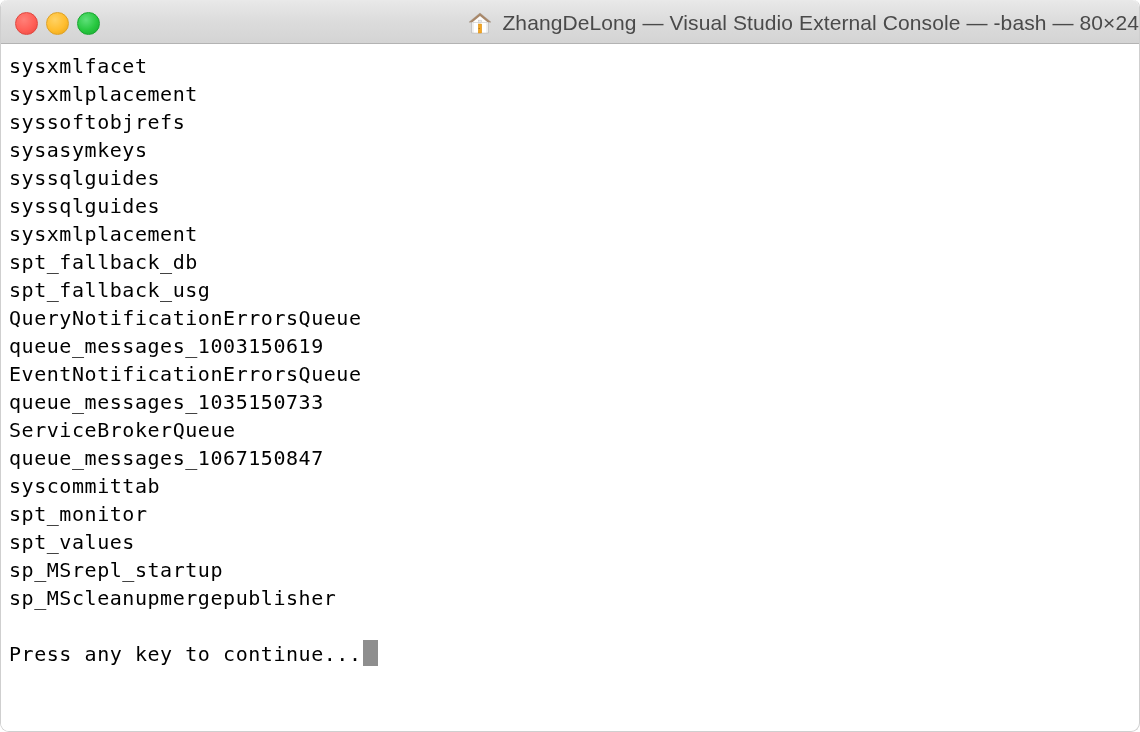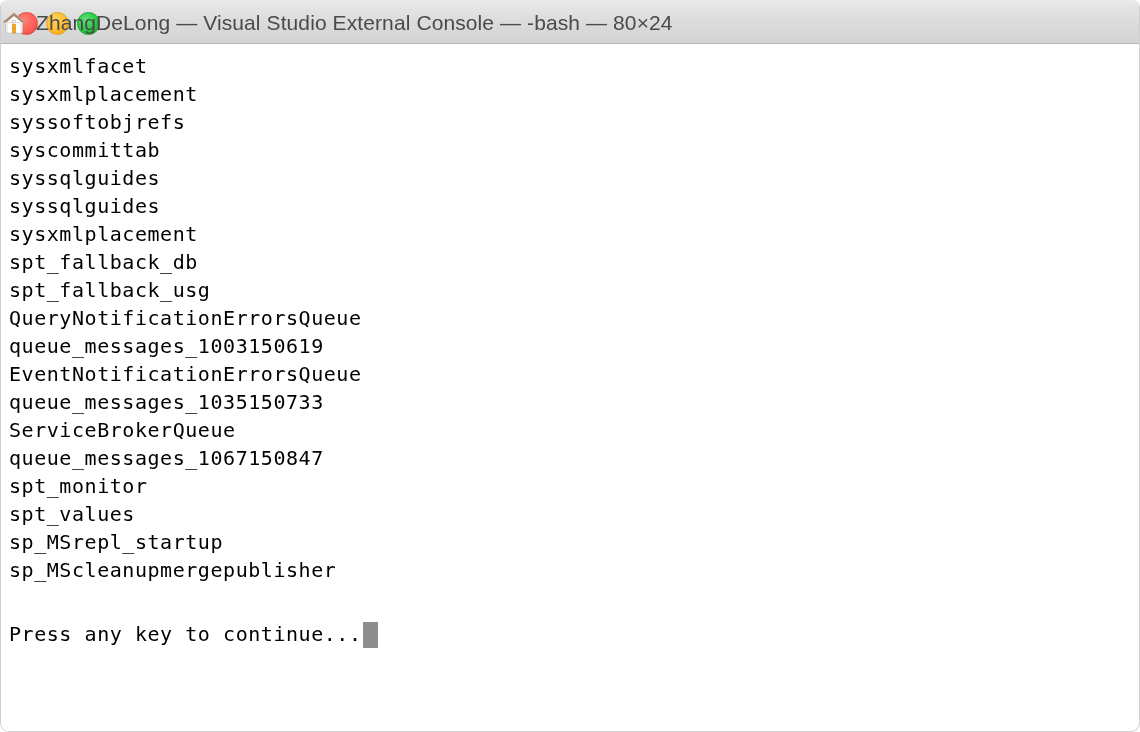--- a/index.html
+++ b/index.html
@@ -68,21 +68,21 @@
   }
 
   .title-block {
     position: absolute;
     left: 0;
     right: 0;
     top: 0;
     height: 44px;
     display: flex;
     align-items: center;
-    justify-content: flex-start;
+    justify-content: flex-end;
     gap: 9px;
     pointer-events: none;
   }
 
   .home-icon {
     width: 26px;
     height: 24px;
     display: block;
     flex: none;
   }
@@ -116,23 +116,22 @@
     color: #000000;
     white-space: pre;
     letter-spacing: 0.55px;
   }
   .term-line.blank {
     color: transparent;
   }
 
   .prompt-line {
     display: flex;
-    align-items: flex-end;
+    align-items: flex-start;
     height: 28px;
-    margin-top: 8px;
   }
   .cursor-block {
     display: inline-block;
     width: 15px;
     height: 26px;
     background: #8e8e8e;
     margin-left: 1px;
     flex: none;
   }
 </style>
@@ -162,32 +161,33 @@
       <span class="title-text">ZhangDeLong — Visual Studio External Console — -bash — 80×24</span>
     </div>
 
   </div>
 
   <div class="terminal">
 
     <div class="term-line">sysxmlfacet</div>
     <div class="term-line">sysxmlplacement</div>
     <div class="term-line">syssoftobjrefs</div>
-    <div class="term-line">syscommittab</div>
+    <div class="term-line">sysasymkeys</div>
     <div class="term-line">syssqlguides</div>
     <div class="term-line">syssqlguides</div>
     <div class="term-line">sysxmlplacement</div>
     <div class="term-line">spt_fallback_db</div>
     <div class="term-line">spt_fallback_usg</div>
     <div class="term-line">QueryNotificationErrorsQueue</div>
     <div class="term-line">queue_messages_1003150619</div>
     <div class="term-line">EventNotificationErrorsQueue</div>
     <div class="term-line">queue_messages_1035150733</div>
     <div class="term-line">ServiceBrokerQueue</div>
     <div class="term-line">queue_messages_1067150847</div>
+    <div class="term-line">syscommittab</div>
     <div class="term-line">spt_monitor</div>
     <div class="term-line">spt_values</div>
     <div class="term-line">sp_MSrepl_startup</div>
     <div class="term-line">sp_MScleanupmergepublisher</div>
     <div class="term-line blank">&nbsp;</div>
 
     <div class="prompt-line">
       <span class="term-line">Press any key to continue...</span>
       <span class="cursor-block"></span>
     </div>

